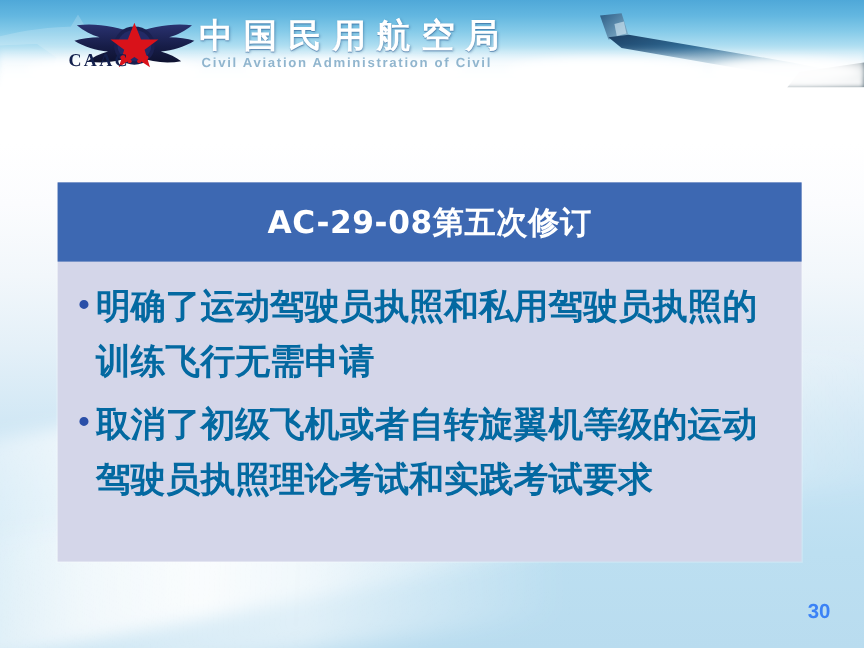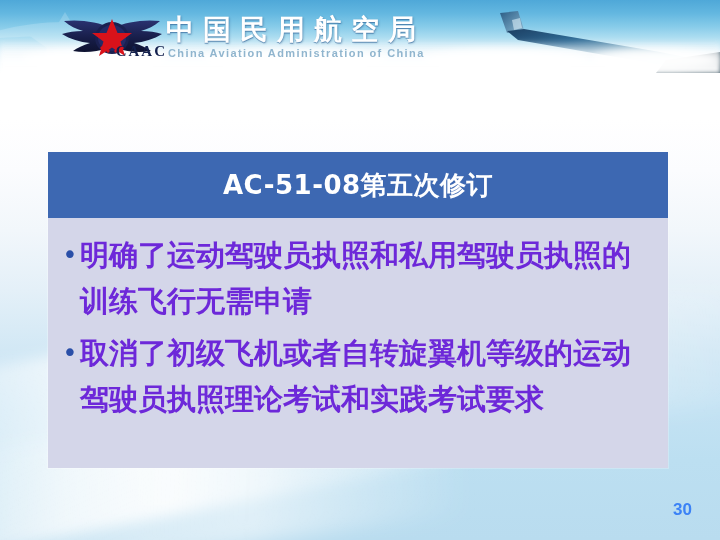--- a/index.html
+++ b/index.html
@@ -127,21 +127,21 @@
   
   .caac-logo {
     position: absolute;
     left: 56px; top: 8px;
     width: 112px; height: 58px;
   }
   .caac-text {
     position: absolute;
     left: 57px; top: 44px;
     width: 110px;
-    text-align: right;
+    text-align: left;
     font-family: "Liberation Serif", "DejaVu Serif", serif;
     font-weight: bold;
     font-size: 15px;
     letter-spacing: 2px;
     color: #13204d;
     line-height: 1;
   }
 
   .header-cn {
     position: absolute;
@@ -214,21 +214,21 @@
     line-height: 46px;
     color: #2a4fa8;
     text-align: center;
   }
   .bullet-text {
     flex: 1 1 auto;
     font-family: "DejaVu Sans", "Liberation Sans", sans-serif;
     font-weight: bold;
     font-size: 29px;
     line-height: 46px;
-    color: #6d28d9;
+    color: #0369a1;
     letter-spacing: 0px;
   }
 
   
   .page-number {
     position: absolute;
     right: 28px; bottom: 20px;
     font-family: "Liberation Sans", "DejaVu Sans", sans-serif;
     font-weight: bold;
     font-size: 17px;
@@ -304,27 +304,27 @@
       <path d="M56 11 L61.5 25 L76 25 L64.5 33.5 L69 48 L56 39.5 L43 48 L47.5 33.5 L36 25 L50.5 25 Z" fill="#d9121a"></path>
 
       <circle cx="46" cy="40" r="1.7" fill="#d9121a"></circle>
       <circle cx="52" cy="43" r="1.7" fill="#d9121a"></circle>
       <circle cx="60" cy="43" r="1.7" fill="#d9121a"></circle>
       <circle cx="66" cy="40" r="1.7" fill="#d9121a"></circle>
     </svg>
     <div class="caac-text">CAAC</div>
 
     <div class="header-cn">中国民用航空局</div>
-    <div class="header-en">China Aviation Administration of China</div>
+    <div class="header-en">Civil Aviation Administration of Civil</div>
   </div>
 
   <div class="content-panel">
 
     <div class="panel-title">
-      <div class="panel-title-text">AC-51-08第五次修订</div>
+      <div class="panel-title-text">AC-29-08第五次修订</div>
     </div>
 
     <div class="panel-body">
       <ul class="bullet-list">
 
         <li class="bullet-item">
           <span class="bullet-dot">•</span>
           <span class="bullet-text">明确了运动驾驶员执照和私用驾驶员执照的训练飞行无需申请</span>
         </li>
 

